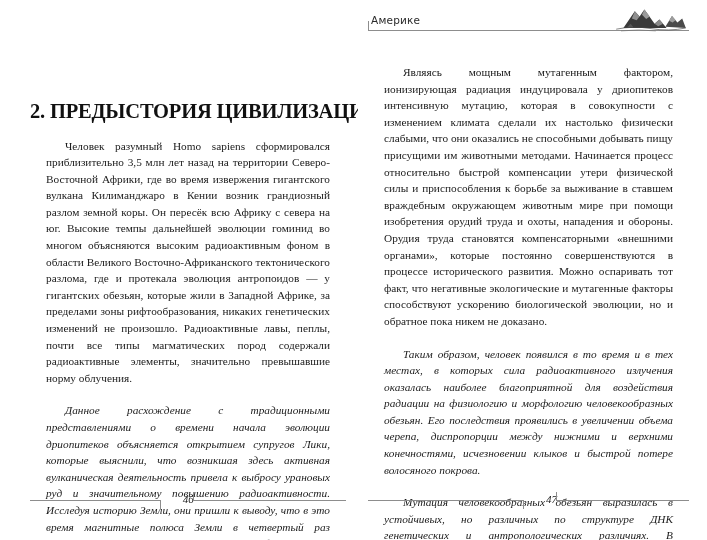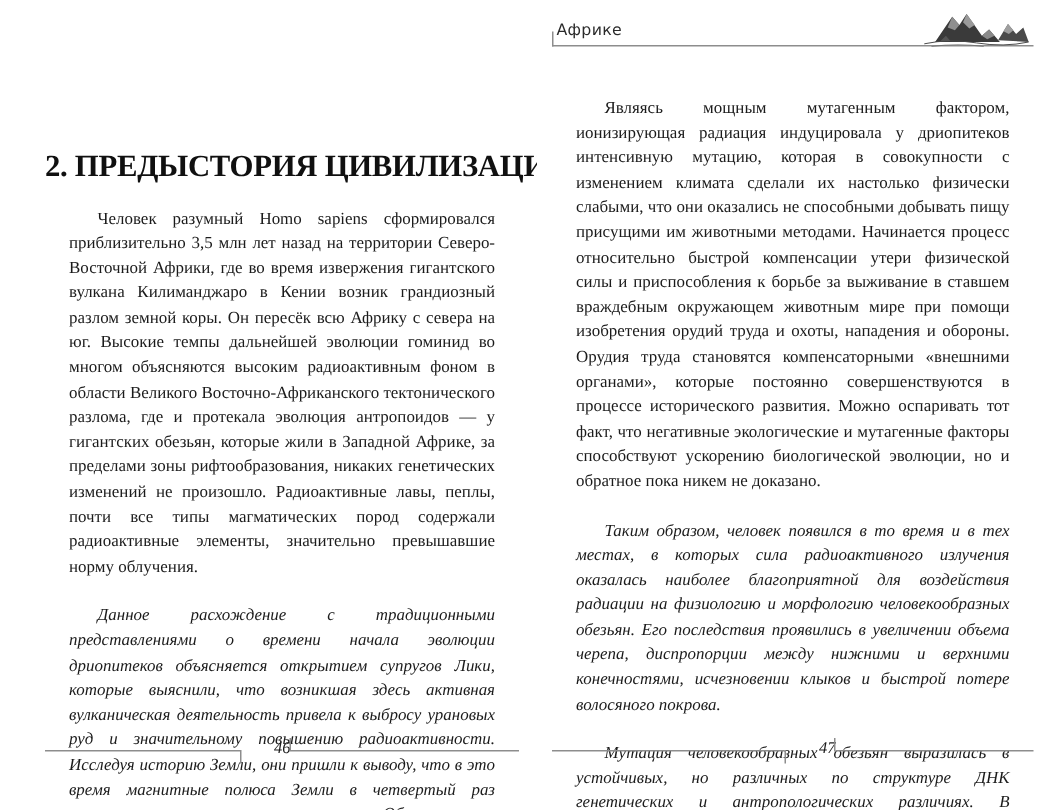--- a/index.html
+++ b/index.html
@@ -192,21 +192,21 @@
         </div>
         <div class="folio-rule right"></div>
       </div>
     </div>
   </div>
 
   <div class="page page-right">
 
     <div class="running-head">
       <span class="running-head-tick"></span>
-      <span class="running-head-label">Африке</span>
+      <span class="running-head-label">Америке</span>
       <span class="running-head-rule"></span>
 
       <svg class="head-vignette" viewBox="0 0 120 50">
         <g fill="#2e2e2e" stroke="none">
           <path d="M14 40 L33 12 L41 21 L49 9 L66 33 L74 26 L86 40 Z" fill="#3a3a3a"></path>
           <path d="M33 12 L41 21 L36 27 L28 24 Z" fill="#8f8f8f"></path>
           <path d="M49 9 L58 21 L52 25 L45 18 Z" fill="#9a9a9a"></path>
           <path d="M66 33 L74 26 L80 33 L72 37 Z" fill="#8a8a8a"></path>
           <path d="M84 38 L95 20 L104 31 L112 24 L118 40 Z" fill="#4a4a4a"></path>
           <path d="M95 20 L101 27 L96 31 L90 28 Z" fill="#9e9e9e"></path>

